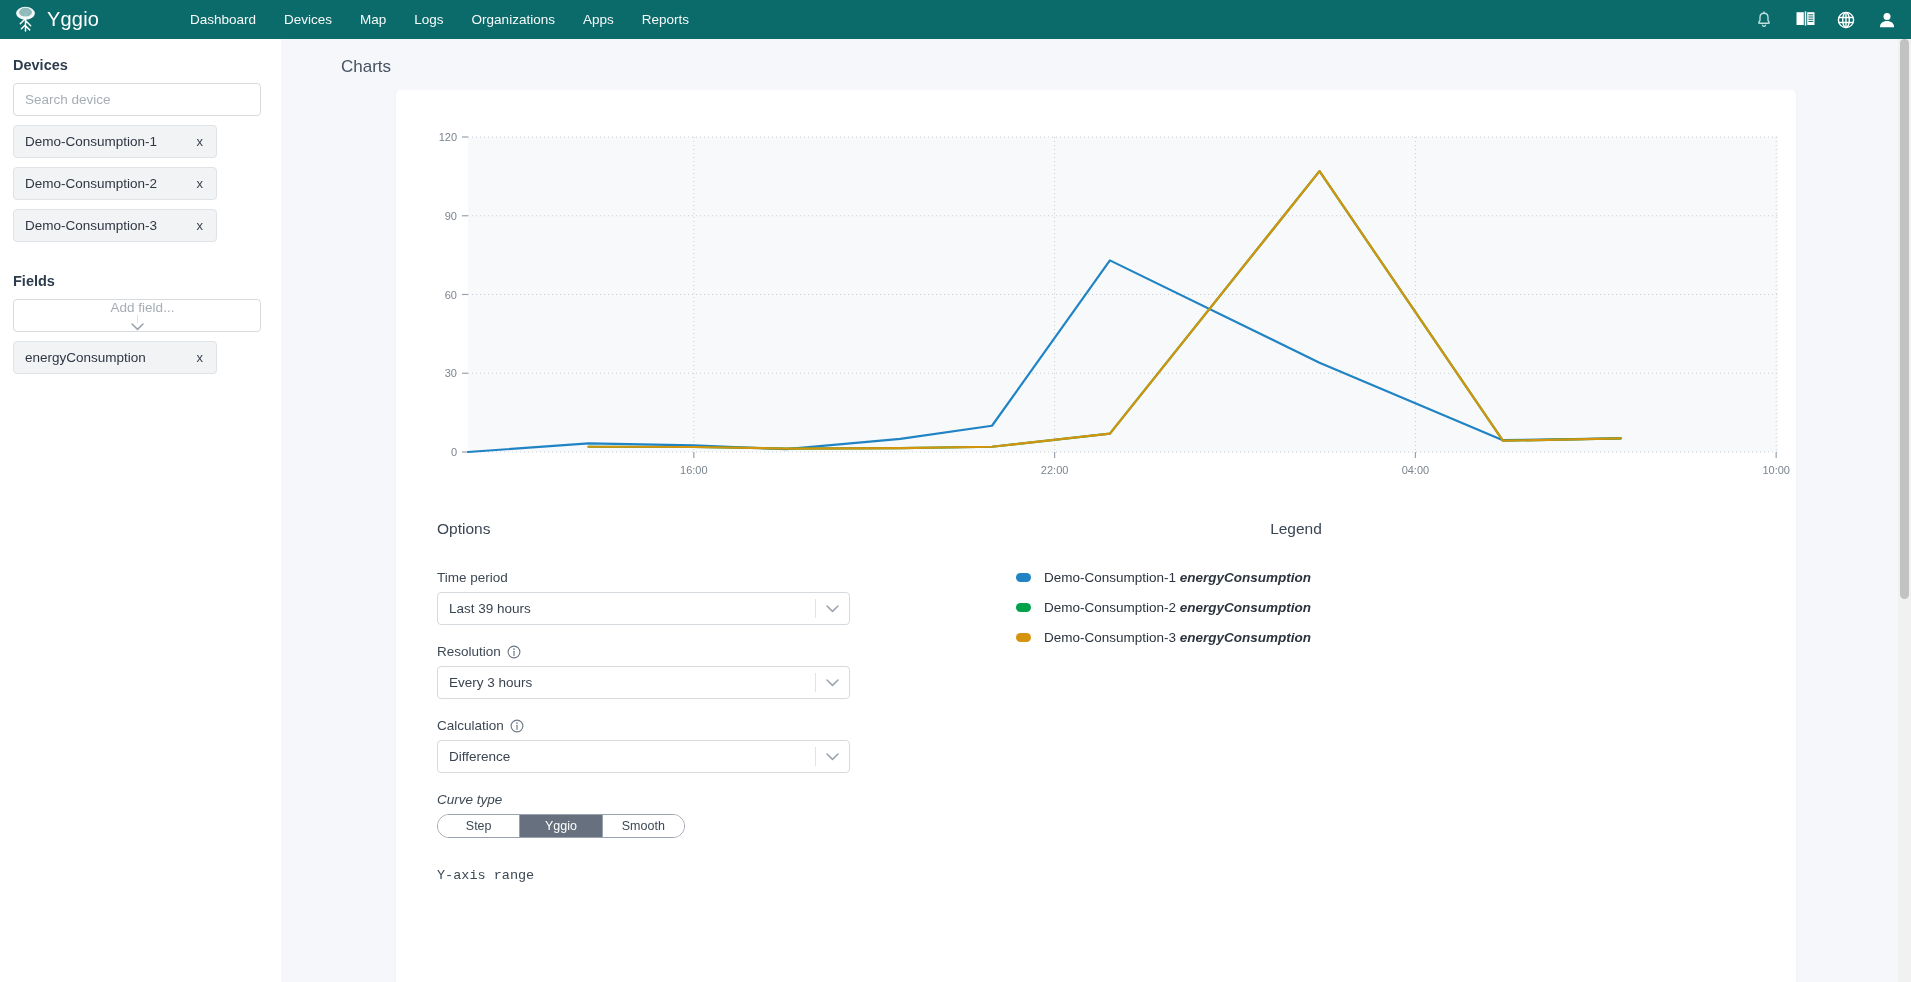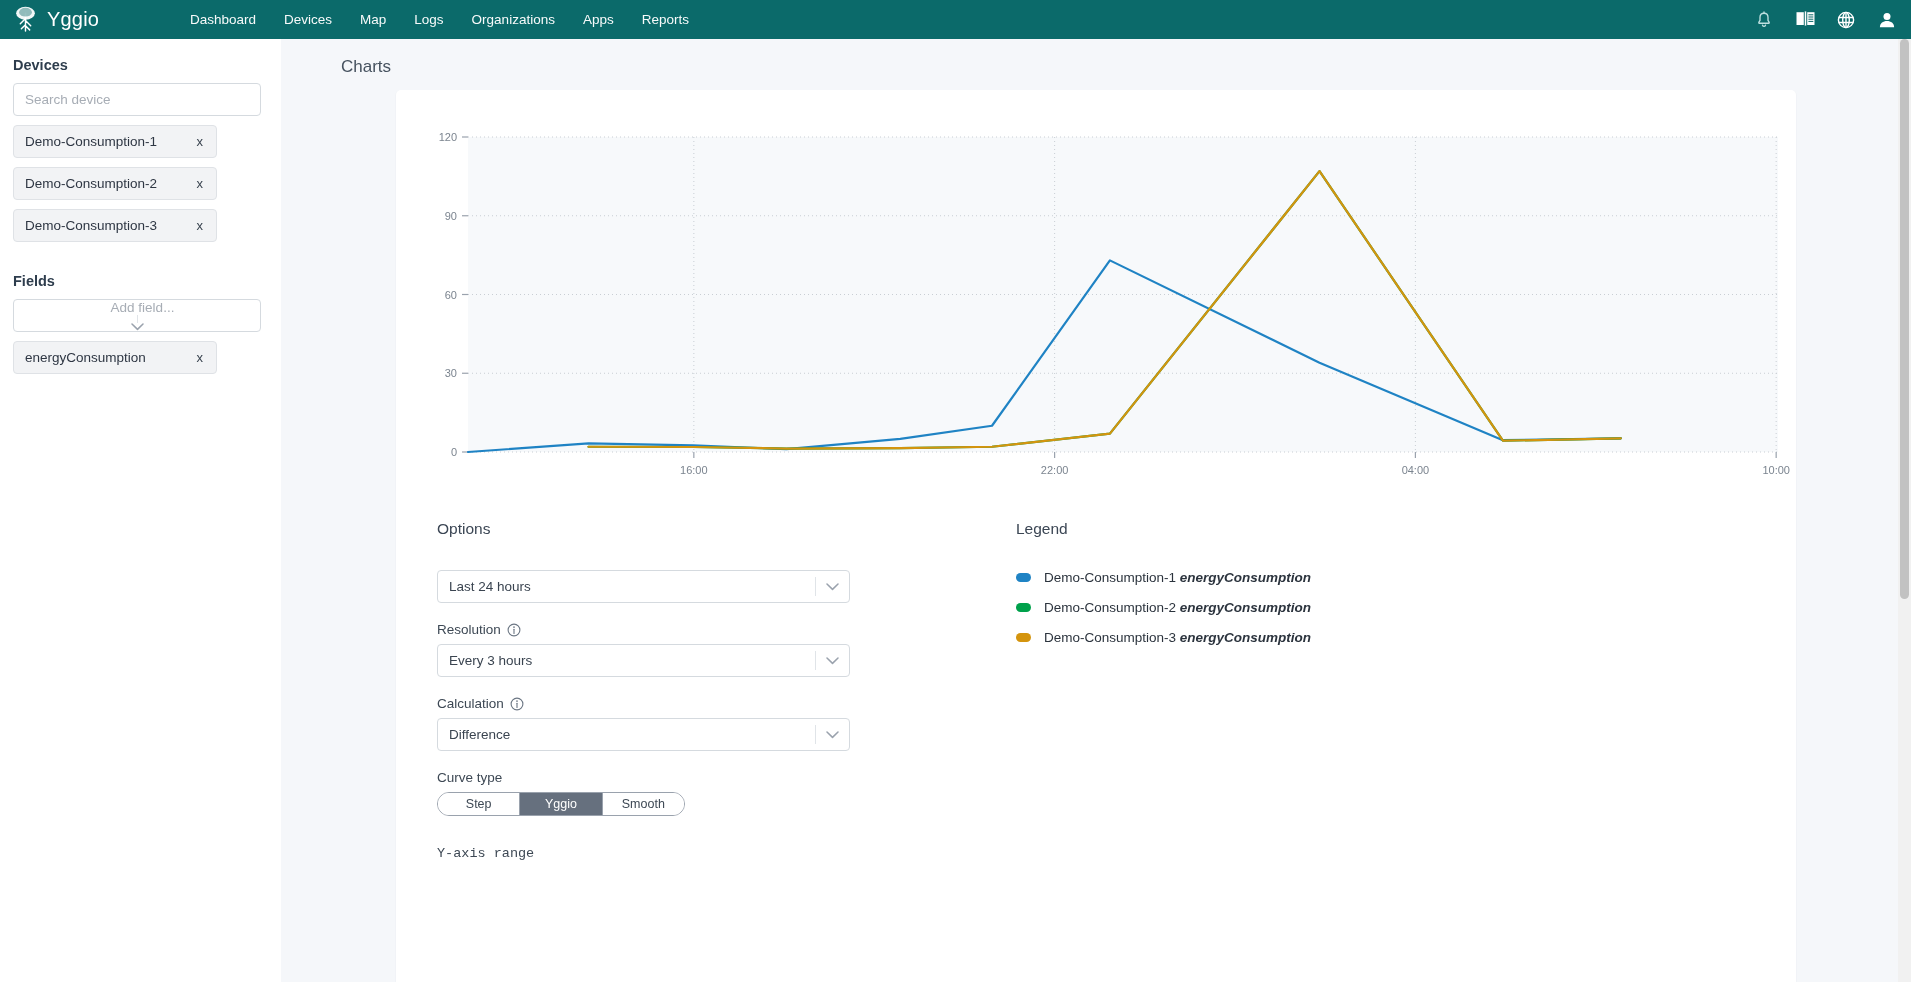--- a/index.html
+++ b/index.html
@@ -85,21 +85,21 @@
     background: #ffffff; border-radius: 5px;
     box-shadow: 0 1px 2px rgba(30,40,60,.07);
   }
 
   
   .chart-box { position: absolute; left: 0; top: 14px; width: 1400px; height: 400px; }
   .chart-svg { display: block; }
 
   
   .opt-col { position: absolute; left: 41px; top: 430px; width: 520px; }
-  .leg-col { position: absolute; left: 620px; top: 430px; width: 560px; }
+  .leg-col { position: absolute; left: 620px; top: 430px; width: 560px; text-align: center; }
   .col-head { font-size: 15.5px; color: #3b4654; margin: 0 0 32px 0; }
   .field-label { font-size: 13.5px; color: #3d4854; margin-bottom: 7px; display: flex; align-items: center; gap: 6px; }
   .info-icon { display: inline-block; width: 14px; height: 14px; }
   .dd {
     position: relative; width: 413px; height: 33px;
     border: 1px solid #d5dadf; border-radius: 4px; background: #fff;
     display: flex; align-items: center; margin-bottom: 19px; cursor: pointer;
   }
   .dd .dd-text { font-size: 13.5px; color: #3a4450; padding-left: 11px; flex: 1; }
   .dd .dd-sep { width: 1px; height: 19px; background: #e0e4e8; }
@@ -256,22 +256,25 @@
             <text x="1380.1660000000002" y="370" text-anchor="middle" font-size="11" fill="#7b848f" font-family="&quot;Liberation Sans&quot;, sans-serif">10:00</text>
             <polyline points="72.00,348.00 192.52,339.34 297.32,341.44 390.33,345.11 504.30,334.88 596.00,321.75 713.90,156.38 923.50,258.75 1106.90,336.19 1224.80,334.35" fill="none" stroke="#1f83c4" stroke-width="2.2" stroke-linejoin="round" stroke-linecap="round"></polyline>
             <polyline points="192.52,342.75 297.32,343.01 390.33,344.59 504.30,344.06 596.00,342.75 713.90,329.63 923.50,67.13 1106.90,336.71 1224.80,334.35" fill="none" stroke="#00a14b" stroke-width="2.2" stroke-linejoin="round" stroke-linecap="round"></polyline>
             <polyline points="192.52,342.75 297.32,343.01 390.33,344.59 504.30,344.06 596.00,342.75 713.90,329.63 923.50,67.13 1106.90,336.71 1224.80,334.35" fill="none" stroke="#d4940e" stroke-width="2.2" stroke-linejoin="round" stroke-linecap="round"></polyline>
           </svg>
       </div>
 
       <div class="opt-col">
         <div class="col-head">Options</div>
 
+        <div class="field-label">
+          <span>Time period</span>
+        </div>
         <div class="dd">
-          <span class="dd-text">Last 24 hours</span>
+          <span class="dd-text">Last 39 hours</span>
           <span class="dd-sep"></span>
           <span class="dd-caret">
             <svg width="13" height="8" viewBox="0 0 13 8" fill="none" stroke="#9aa2ad" stroke-width="1.5" stroke-linecap="round" stroke-linejoin="round">
                 <path d="M1 1l5.5 5.4L12 1"></path>
               </svg>
           </span>
         </div>
 
         <div class="field-label">
           <span>Resolution</span>
@@ -306,21 +309,21 @@
         <div class="dd">
           <span class="dd-text">Difference</span>
           <span class="dd-sep"></span>
           <span class="dd-caret">
             <svg width="13" height="8" viewBox="0 0 13 8" fill="none" stroke="#9aa2ad" stroke-width="1.5" stroke-linecap="round" stroke-linejoin="round">
                 <path d="M1 1l5.5 5.4L12 1"></path>
               </svg>
           </span>
         </div>
 
-        <div class="field-label" style="margin-top:7px;">
+        <div class="field-label" style="margin-top:7px;font-style:italic;">
           <span>Curve type</span>
         </div>
         <div class="seg">
           <div class="seg-btn">Step</div>
           <div class="seg-btn active">Yggio</div>
           <div class="seg-btn">Smooth</div>
         </div>
 
         <div class="field-label" style="margin-top:30px;font-family:Liberation Mono, monospace;">
           <span>Y-axis range</span>

